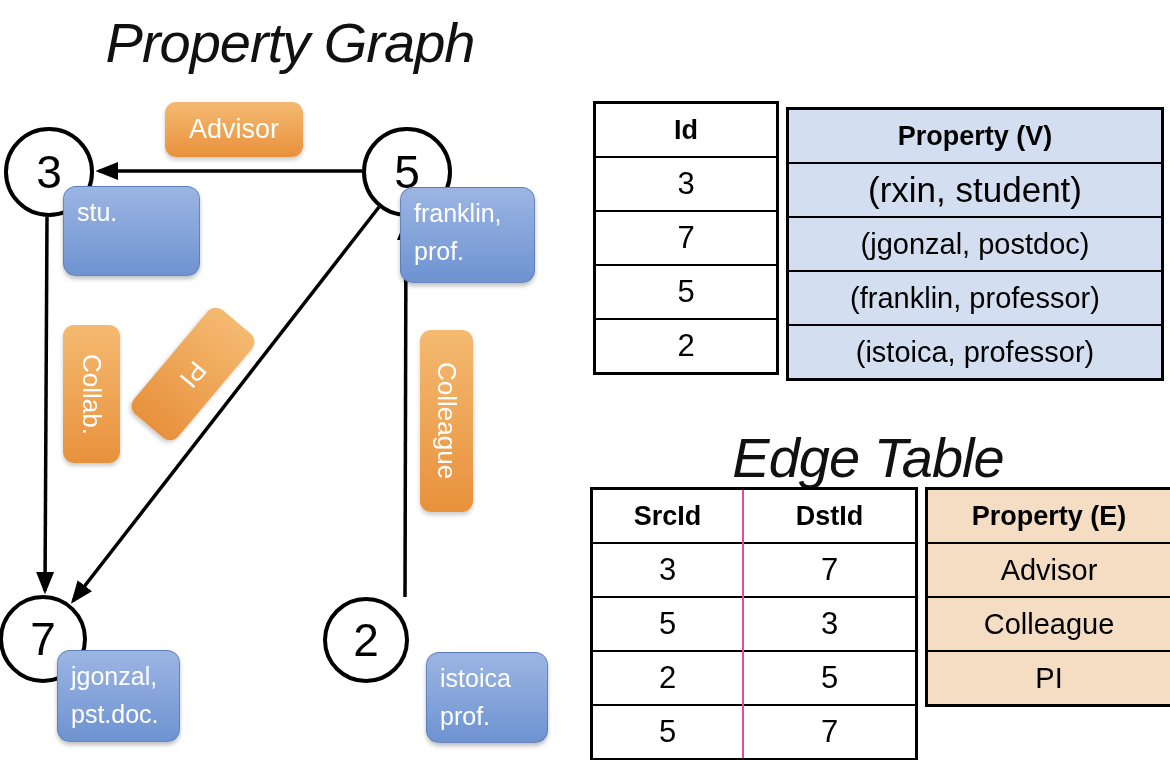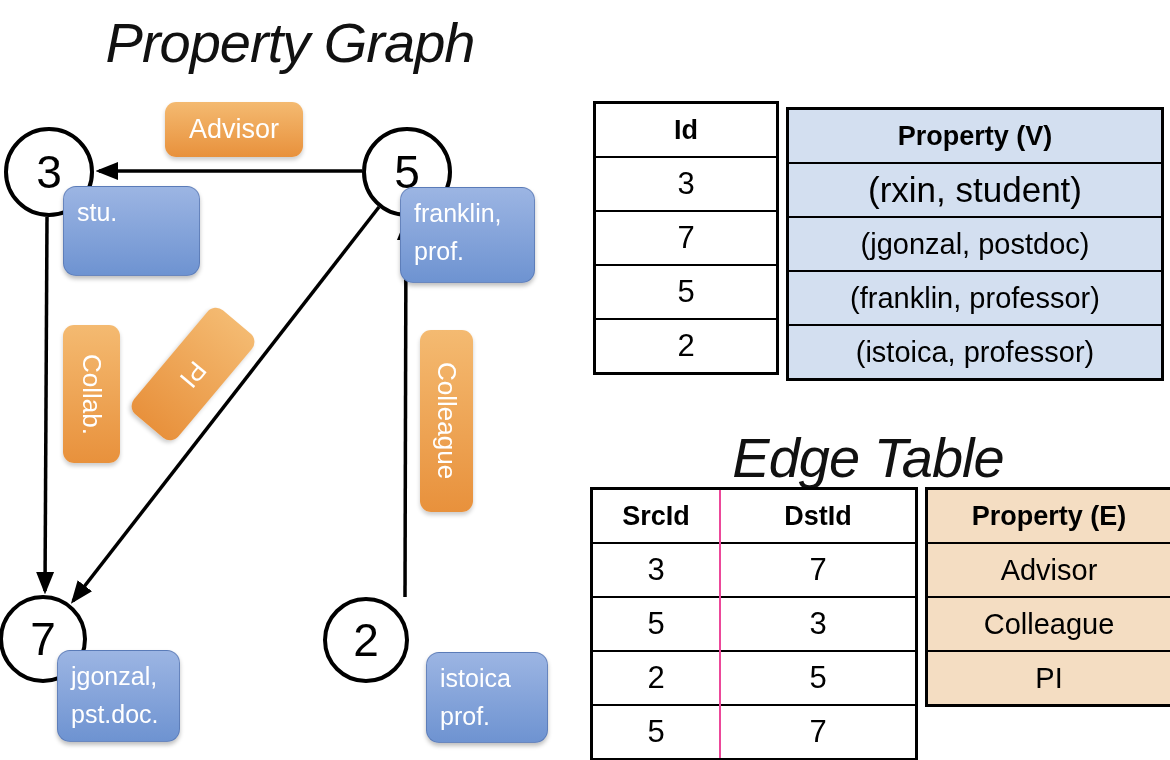--- a/index.html
+++ b/index.html
@@ -117,21 +117,21 @@
     <div class="cell hdr">Property (V)</div>
     <div class="cell" style="font-size:35px">(rxin, student)</div>
     <div class="cell" style="font-size:29px">(jgonzal, postdoc)</div>
     <div class="cell" style="font-size:29px">(franklin, professor)</div>
     <div class="cell" style="font-size:29px">(istoica, professor)</div>
   </div>
 
   <div class="big-title" style="left:583px; width:570px; top:388px;margin-top:37px;">Edge Table</div>
 
   <div class="tgroup" style="left:590px; top:487px; width:328px;">
-    <div class="sub" style="width:126px;">
+    <div class="sub" style="width:149px;">
       <div class="cell hdr">SrcId</div>
       <div class="cell">3</div>
       <div class="cell">5</div>
       <div class="cell">2</div>
       <div class="cell">5</div>
     </div>
     <div class="sub" style="flex:1;">
       <div class="cell hdr">DstId</div>
       <div class="cell">7</div>
       <div class="cell">3</div>

